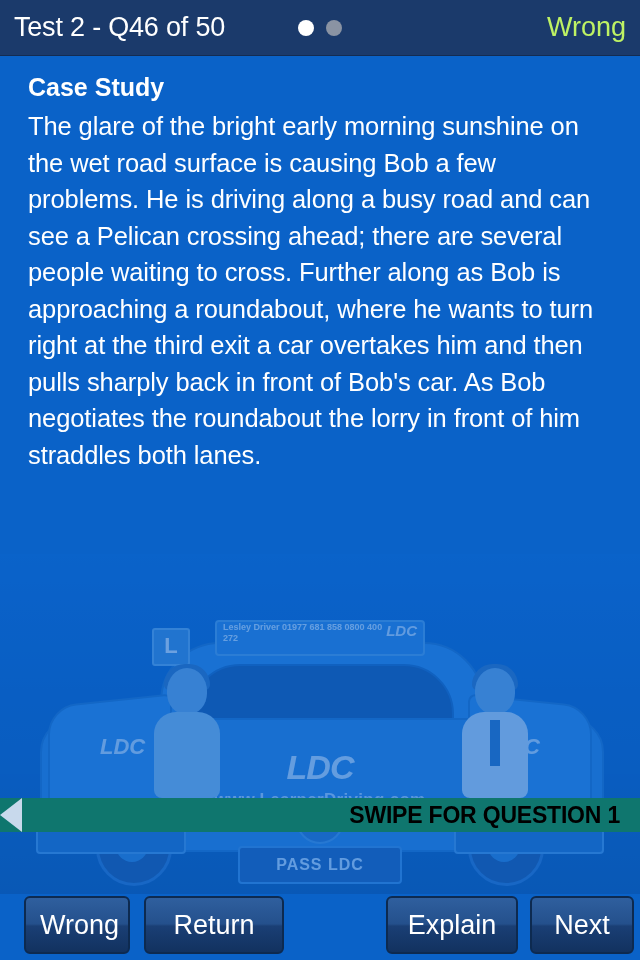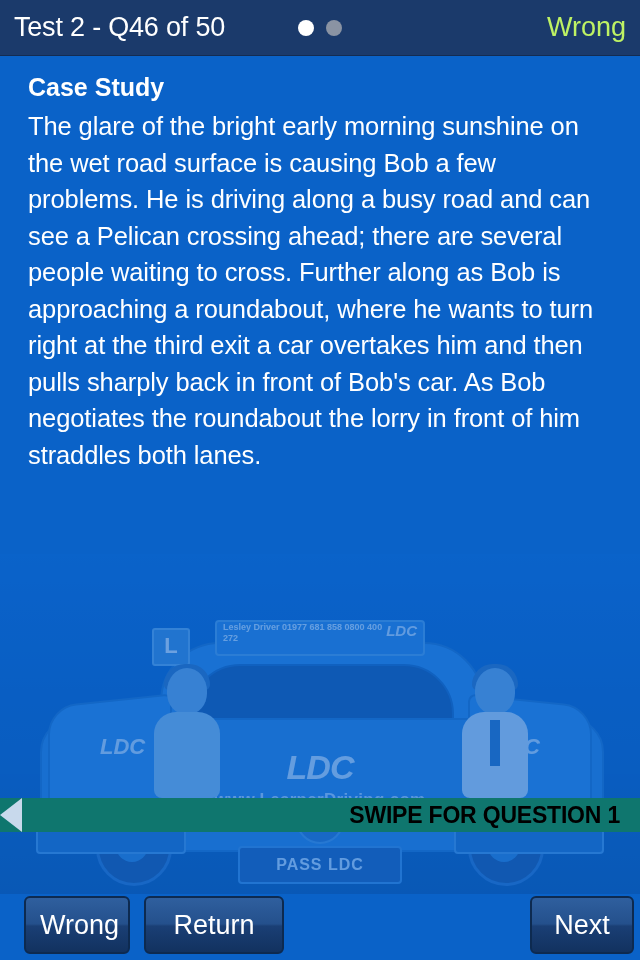--- a/index.html
+++ b/index.html
@@ -496,16 +496,17 @@
   </div>
 
   <div class="swipe-banner">
     <div class="swipe-arrow"></div>
     <div class="label">SWIPE FOR QUESTION 1</div>
   </div>
 
   <div class="buttonbar">
     <div class="btn btn-prev">Wrong</div>
     <div class="btn btn-return">Return</div>
+    <div class="btn btn-explain">Explain</div>
     <div class="btn btn-next">Next</div>
   </div>
 
 </div>
 
 </body></html>

